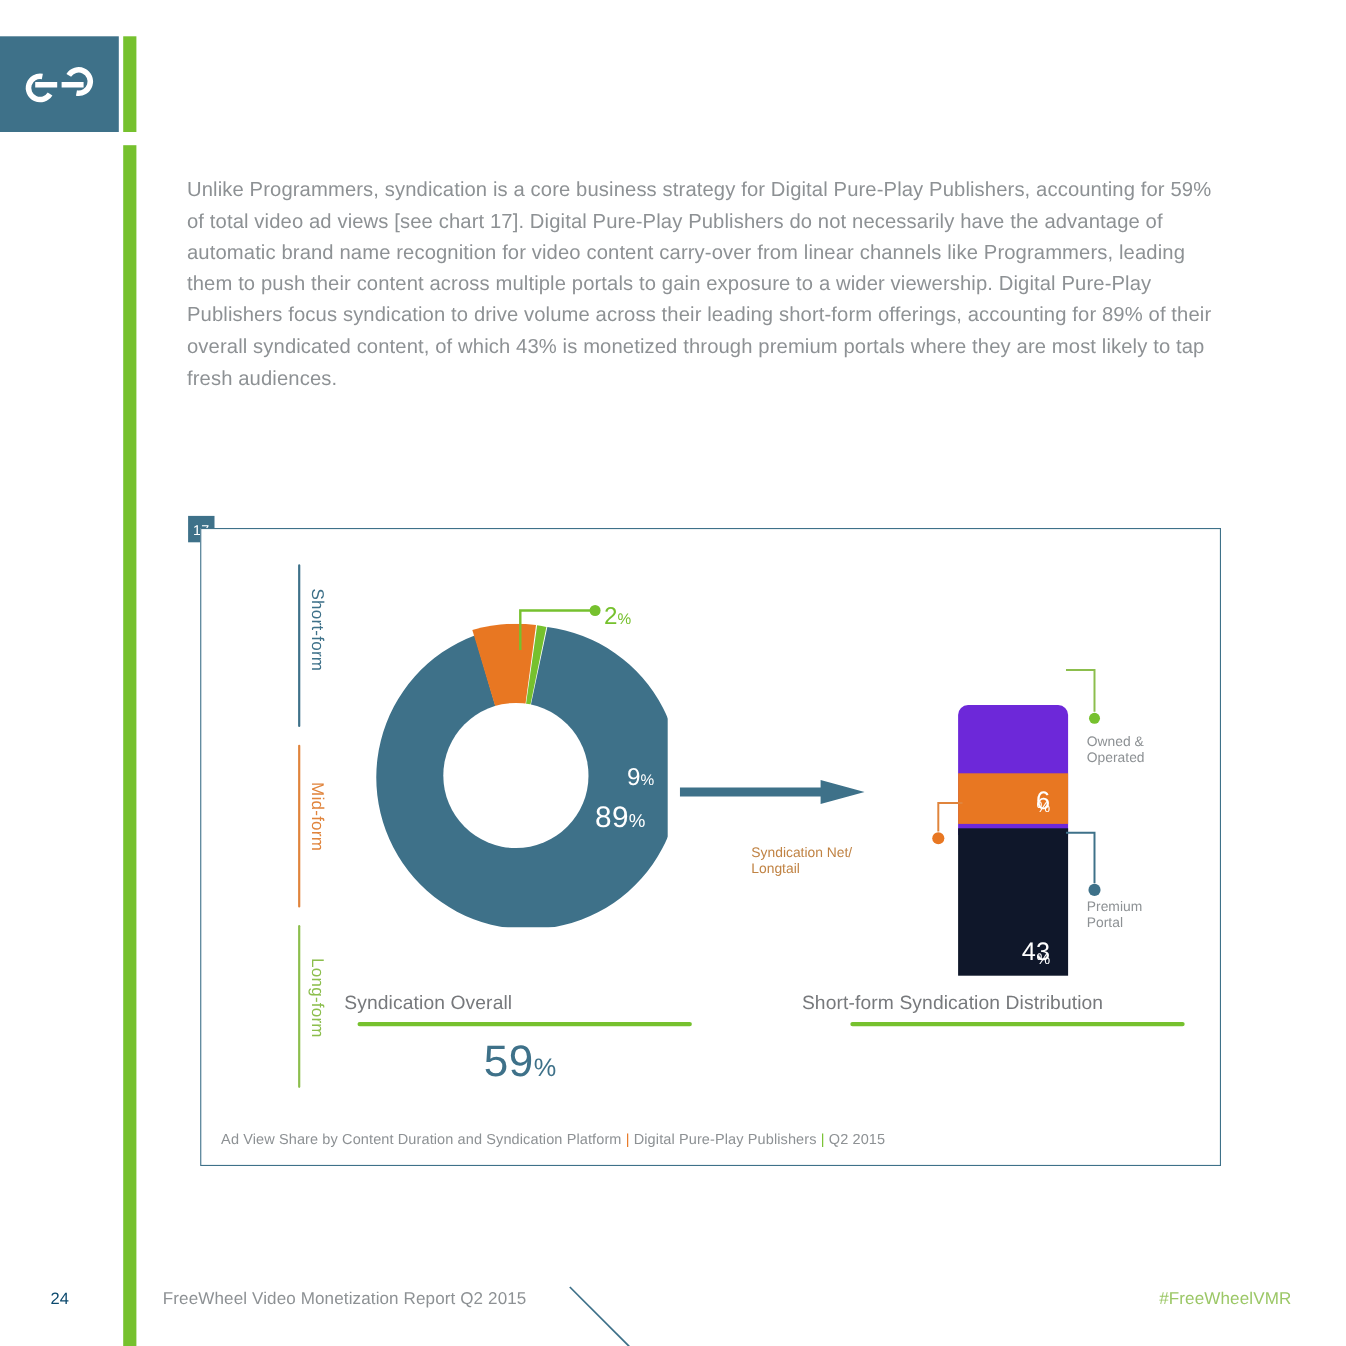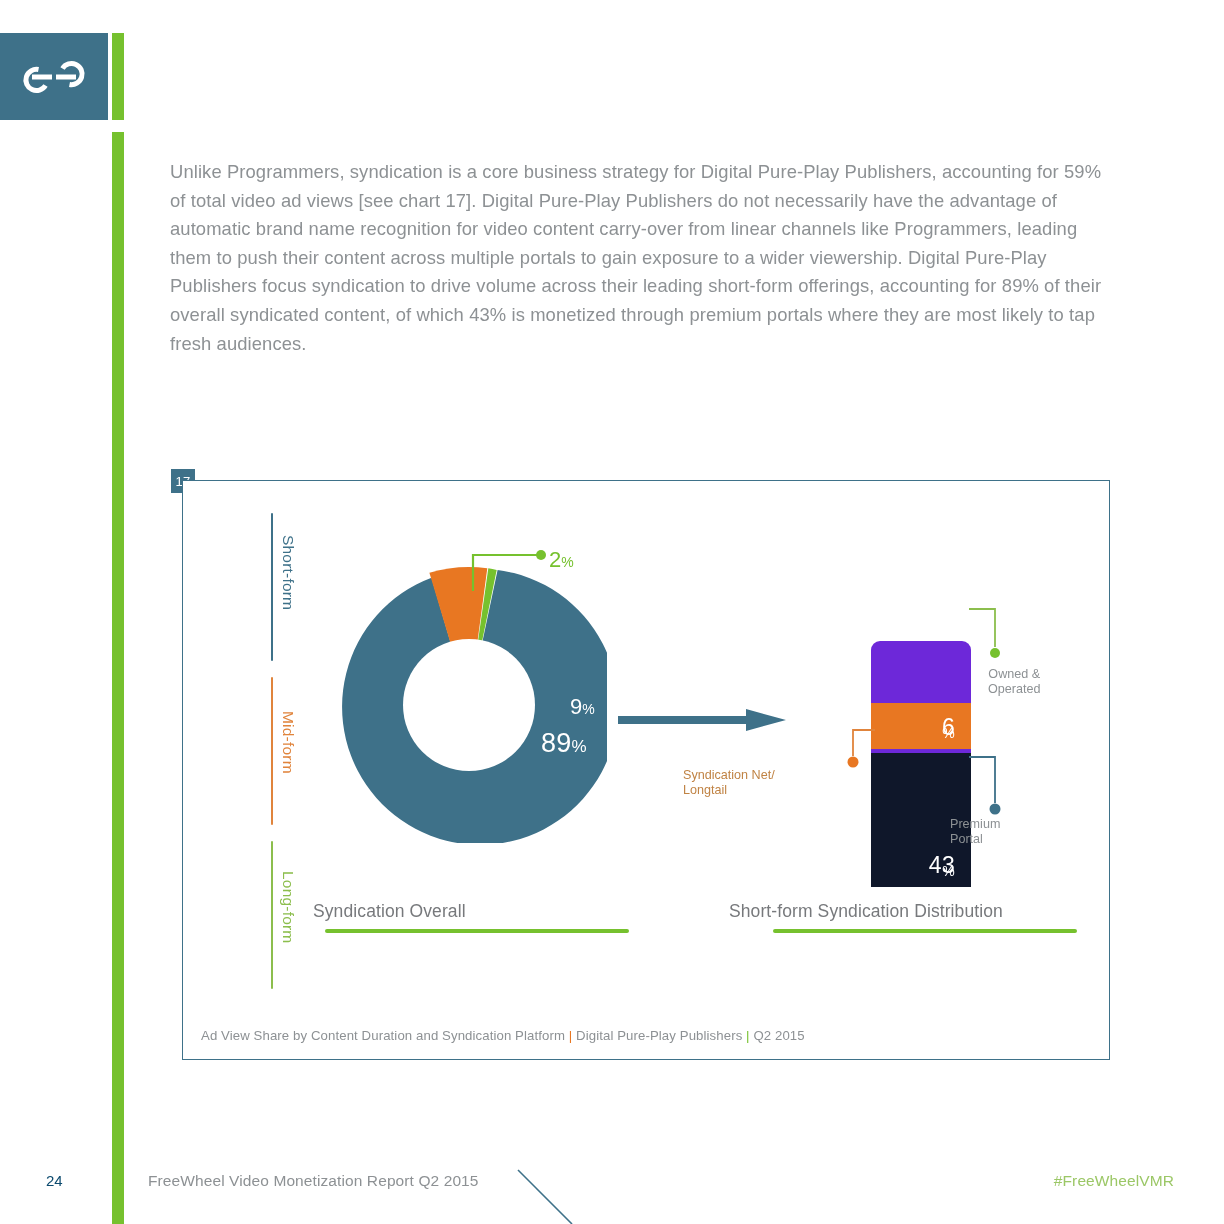--- a/index.html
+++ b/index.html
@@ -223,45 +223,46 @@
           <span>43</span>
           <span class="pct-small">%</span>
         </span>
     </div>
   </div>
 
   <svg style="position:absolute;left:786px;top:124px;width:36px;height:62px;">
     <path d="M0 4 L26 4 L26 42" fill="none" stroke="#8CBE4D" stroke-width="1.8"></path>
     <circle cx="26" cy="48" r="5" fill="#76C12E"></circle>
   </svg>
-  <div class="callout right" style="left:805px;top:186px;color:#8D9194;text-align:center;">
+  <div class="callout right" style="left:805px;top:186px;color:#8D9194;">
     <div>Owned &amp;</div>
     <div>Operated</div>
   </div>
 
   <svg style="position:absolute;left:656px;top:245px;width:40px;height:48px;">
     <path d="M36 4 L14 4 L14 30" fill="none" stroke="#E0843C" stroke-width="1.8"></path>
     <circle cx="14" cy="36" r="5.5" fill="#E87722"></circle>
   </svg>
   <div class="callout left" style="left:500px;top:287px;width:164px;color:#C08344;">
     <div>Syndication Net/</div>
     <div>Longtail</div>
   </div>
 
   <svg style="position:absolute;left:786px;top:272px;width:36px;height:70px;">
     <path d="M0 4 L26 4 L26 50" fill="none" stroke="#3E7189" stroke-width="1.8"></path>
     <circle cx="26" cy="56" r="5.5" fill="#3E7189"></circle>
   </svg>
-  <div class="callout right" style="left:767px;top:336px;color:#8D9194;">
+  <div class="callout right" style="left:805px;top:336px;color:#8D9194;">
     <div>Premium</div>
     <div>Portal</div>
   </div>
 
   <div class="panel-title" style="left:130px;top:420px;width:320px;">Syndication Overall</div>
   <div class="panel-rule" style="left:142px;top:448px;width:304px;"></div>
+  <div class="big-stat" style="left:130px;top:462px;width:320px;"><span>59</span><span class="pct-small">%</span></div>
 
   <div class="panel-title" style="left:546px;top:420px;width:360px;">Short-form Syndication Distribution</div>
   <div class="panel-rule" style="left:590px;top:448px;width:304px;"></div>
 
   <div class="source-note"><span>Ad View Share by Content Duration and Syndication Platform </span><span class="sep-orange">|</span><span> Digital Pure-Play Publishers </span><span class="sep-green">|</span><span> Q2 2015</span></div>
 
 </div>
 
 <div class="footer-page">24</div>
 <div class="footer-title">FreeWheel Video Monetization Report Q2 2015</div>

